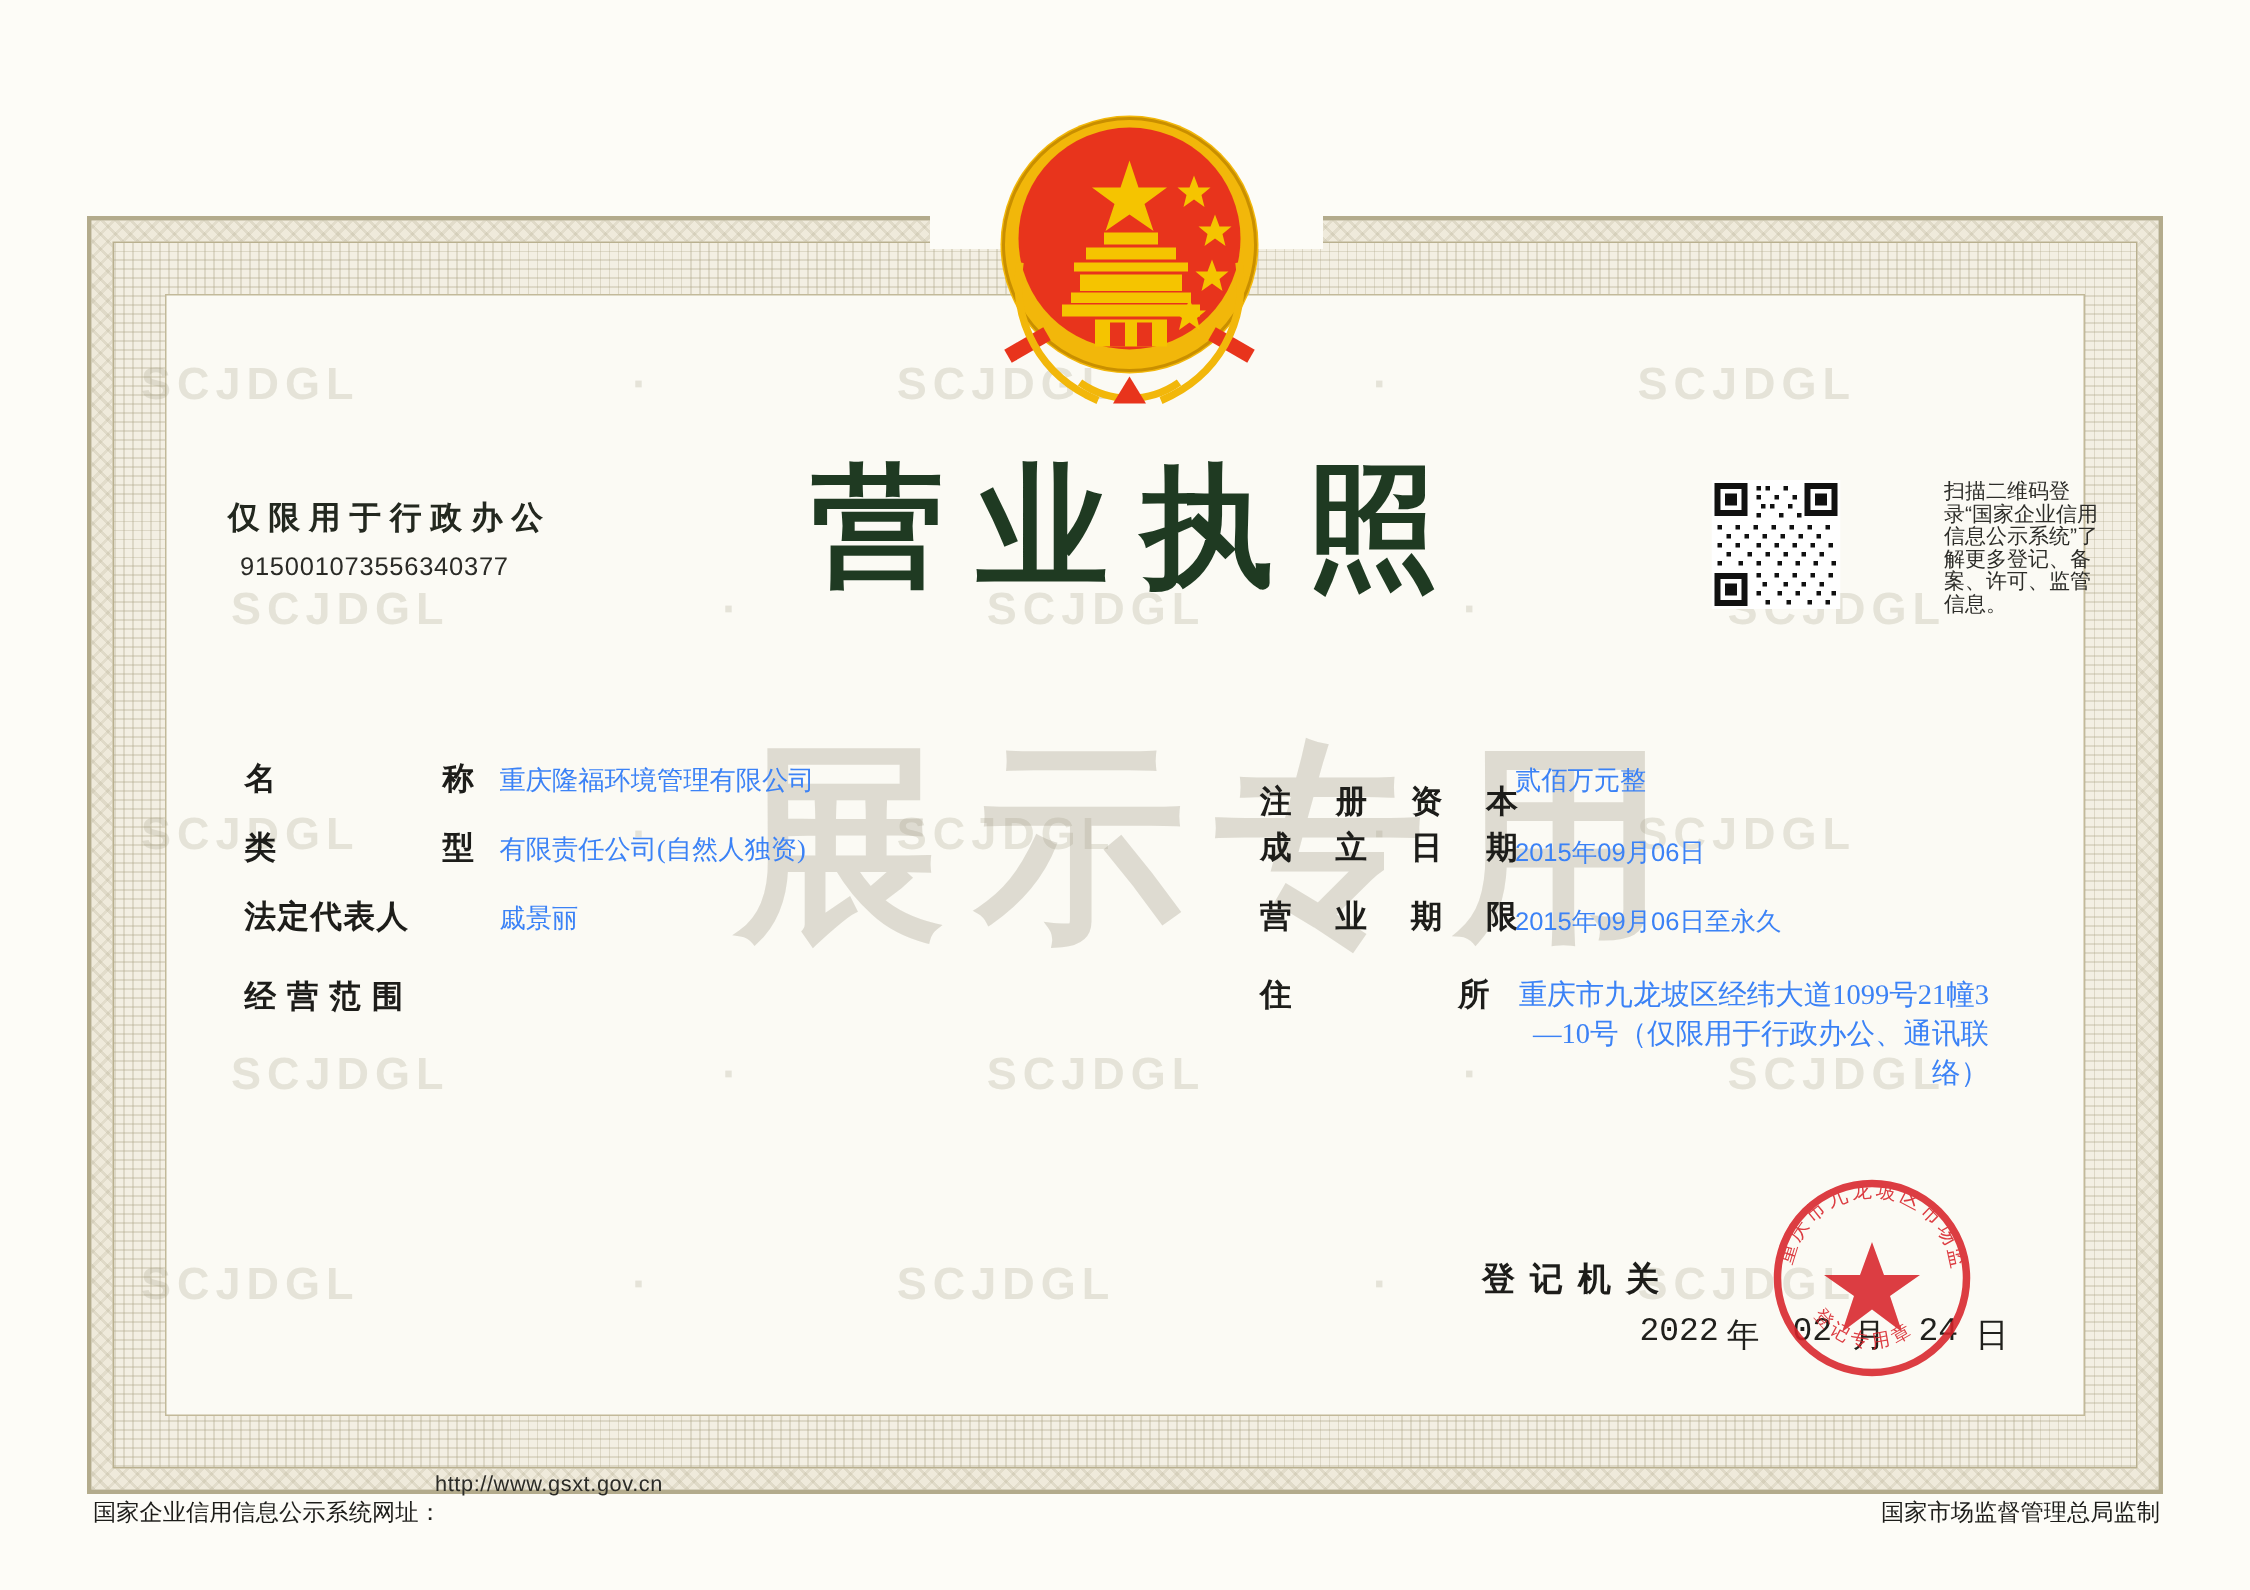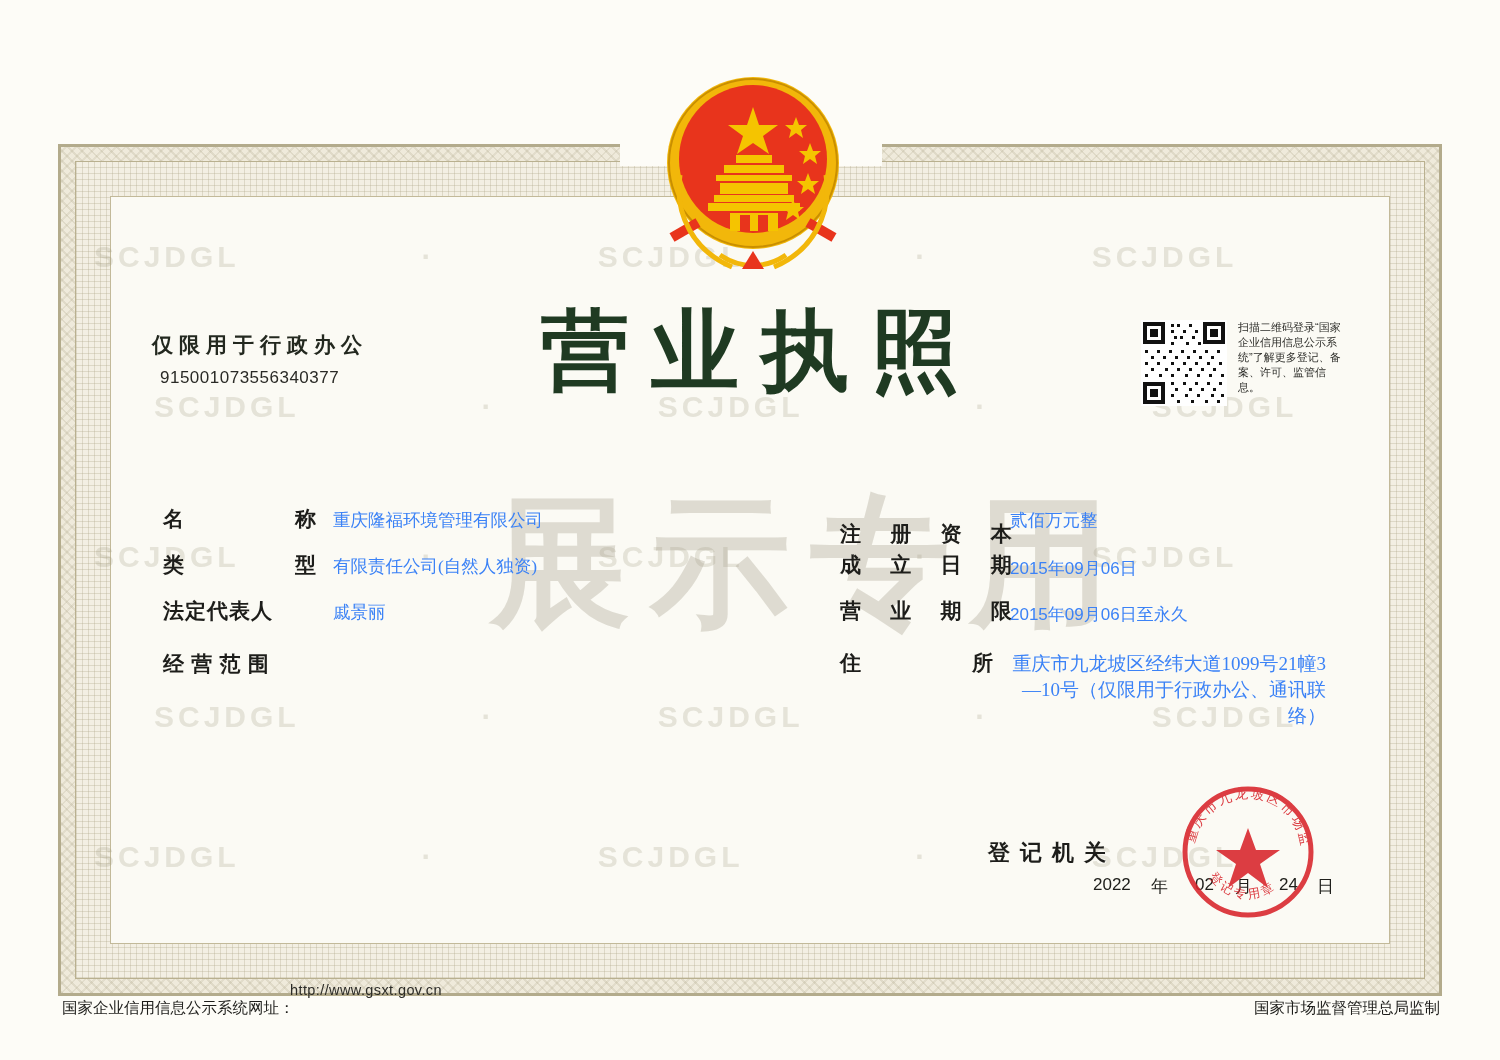--- a/index.html
+++ b/index.html
@@ -133,23 +133,23 @@
 
   
   .qr {
     position: absolute;
     left: 1141px; top: 320px;
     width: 86px; height: 86px;
     z-index: 7;
   }
   .qr-note {
     position: absolute;
-    left: 1238px; top: 320px;
+    left: 1296px; top: 320px;
     width: 104px;
-    font-size: 11px;
+    font-size: 14px;
     line-height: 15px;
     color: #2c2c28;
     font-family: "Liberation Sans", sans-serif;
   }
 
   
   .field-label {
     position: absolute;
     font-size: 21px;
     color: #1d1d1a;
@@ -192,23 +192,23 @@
     font-size: 22px;
     font-weight: 700;
     letter-spacing: 10px;
     color: #1d1d1a;
   }
   .reg-date {
     position: absolute;
     left: 1085px; top: 875px;
     width: 250px;
     height: 30px;
-    font-size: 17px;
+    font-size: 22px;
     color: #20201c;
-    font-family: Liberation Sans, sans-serif;
+    font-family: Liberation Mono, monospace;
   }
   .reg-date span { position: absolute; top: 0; }
   .rd-year  { left: 8px; }
   .rd-y     { left: 66px; }
   .rd-month { left: 110px; }
   .rd-m     { left: 150px; }
   .rd-day   { left: 194px; }
   .rd-d     { left: 232px; }
 
   

